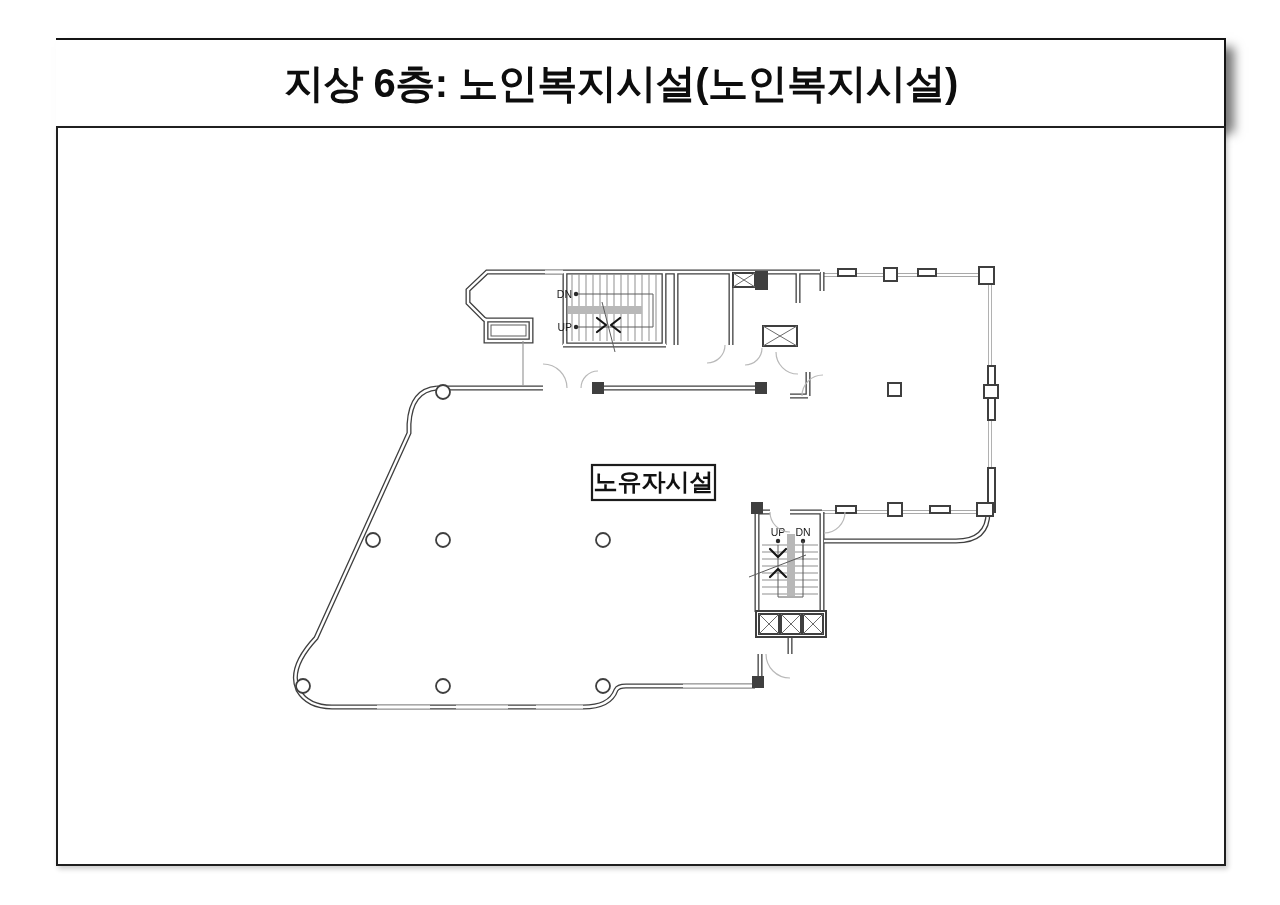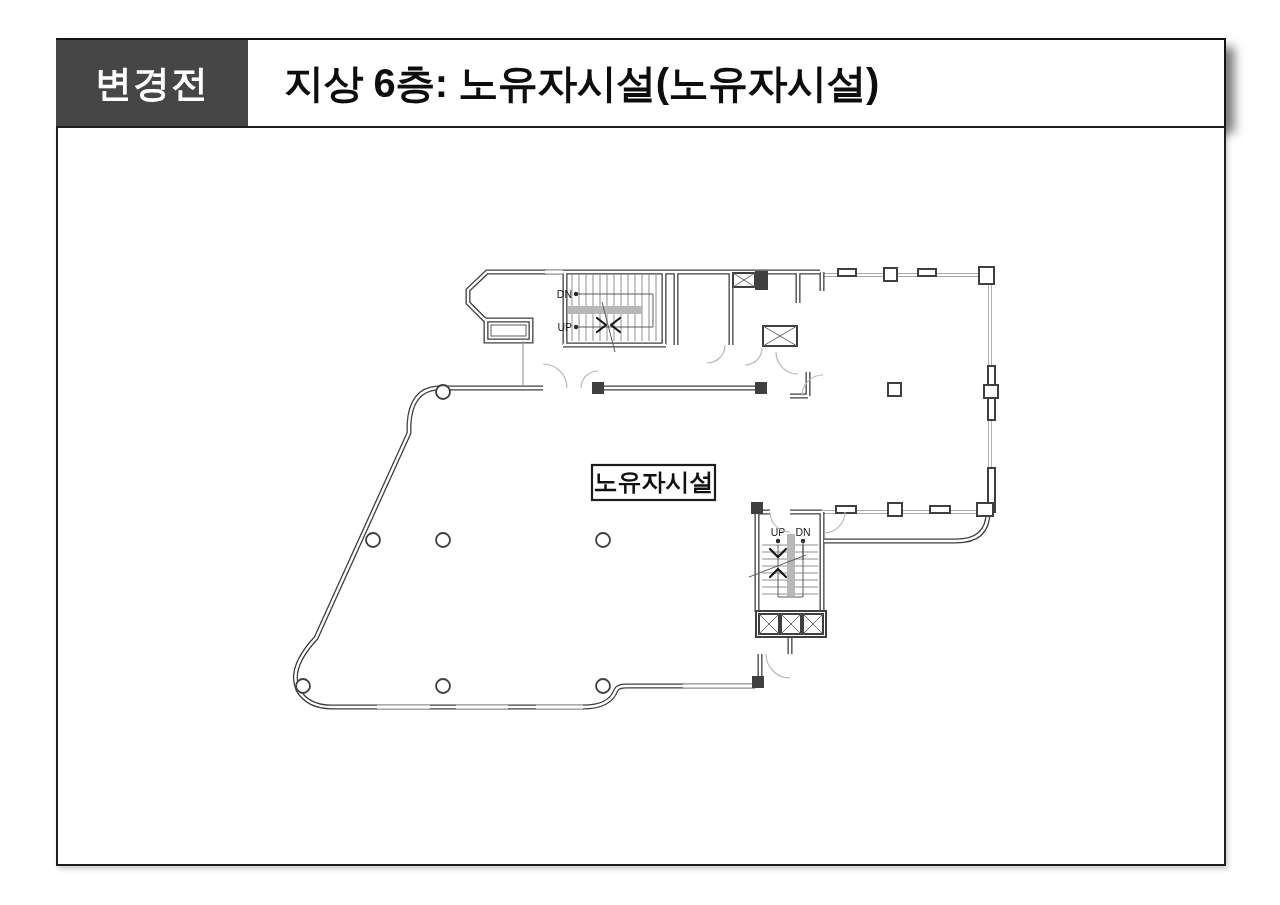--- a/index.html
+++ b/index.html
@@ -50,22 +50,21 @@
   .band{fill:#b8b8b8;}
   .lbl{font-size:10.5px;fill:#1a1a1a;font-family:"Liberation Sans",sans-serif;}
   .dot{fill:#2a2a2a;}
   .roomrect{fill:#ffffff;stroke:#1c1c1c;stroke-width:2.2;}
   .roomtext{font-size:24px;font-weight:700;fill:#111111;font-family:"Liberation Sans",sans-serif;}
 </style>
 </head>
 <body>
 
 <div class="header-bar">
-  <div class="badge">변경전</div>
-  <div class="title">지상 6층: 노유자시설(노유자시설)</div>
+  <div class="title">지상 6층: 노인복지시설(노인복지시설)</div>
 </div>
 
 <div class="frame"></div>
 
 <svg class="plan" viewBox="0 0 1280 905" xmlns="http://www.w3.org/2000/svg">
   <defs>
     <path id="pBay" d="M547,272 H487 L468,290 V303 L484,319 L487,321"></path>
     <path id="pPlanter" d="M486,320 H531 V341 H486 Z"></path>
     <path id="pTopWall" d="M547,272 H820"></path>
     <path id="pStair" d="M565,272 V345 M563,345 H666 M664,345 V272"></path>

